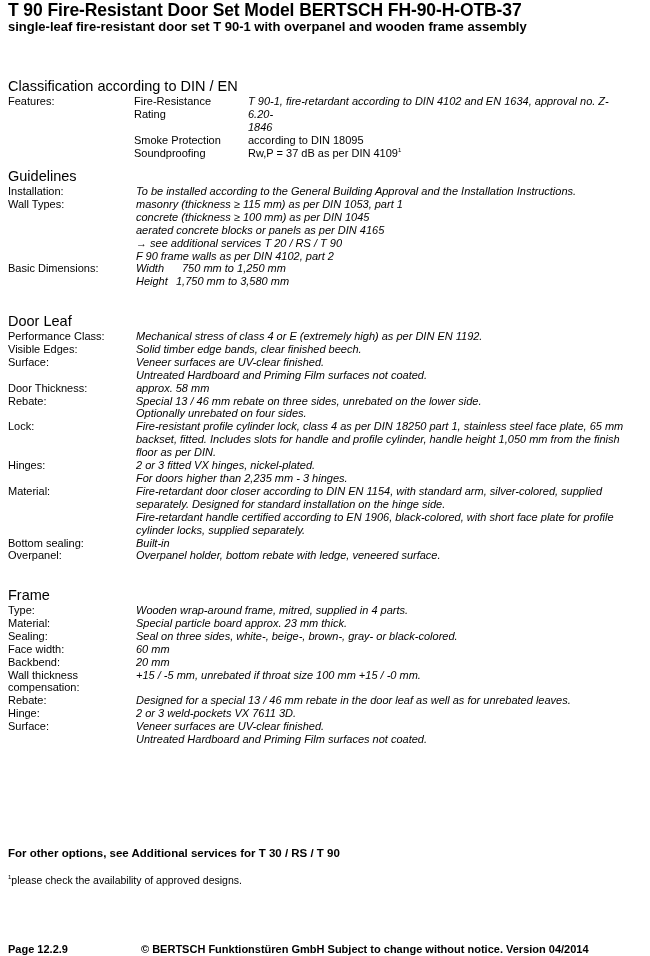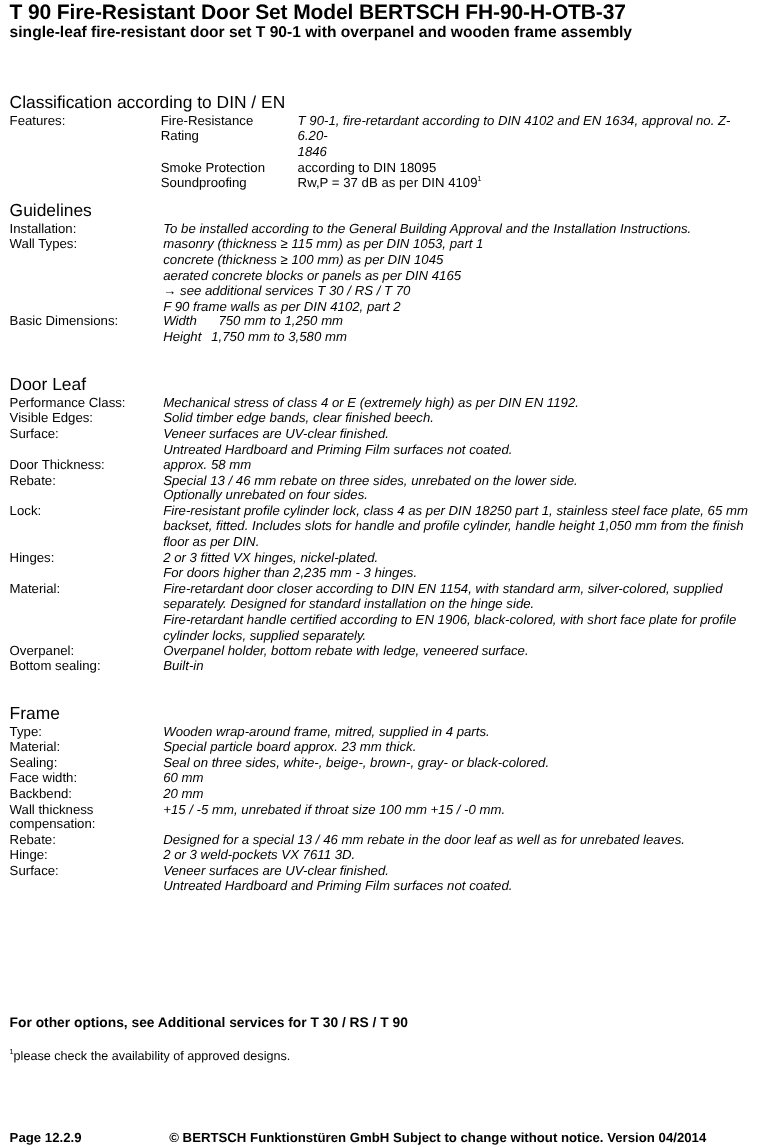--- a/index.html
+++ b/index.html
@@ -64,21 +64,21 @@
         <div class="val">
           <div>To be installed according to the General Building Approval and the Installation Instructions.</div>
         </div>
       </div>
       <div class="row">
         <div class="lbl">Wall Types:</div>
         <div class="val">
           <div>masonry (thickness ≥ 115 mm) as per DIN 1053, part 1</div>
           <div>concrete (thickness ≥ 100 mm) as per DIN 1045</div>
           <div>aerated concrete blocks or panels as per DIN 4165</div>
-          <div>→ see additional services T 30 / RS / T 70</div>
+          <div>→ see additional services T 20 / RS / T 90</div>
           <div>F 90 frame walls as per DIN 4102, part 2</div>
         </div>
       </div>
     </div>
   <div class="row">
     <div class="lbl">Basic Dimensions:</div>
     <div class="val">
       <div><span class="dim-key">Width</span><span style="padding-left:8px">750 mm to 1,250 mm</span></div>
       <div><span class="dim-key h">Height</span><span>1,750 mm to 3,580 mm</span></div>
     </div>
@@ -138,29 +138,29 @@
       <div class="row">
         <div class="lbl">Material:</div>
         <div class="val">
           <div>Fire-retardant door closer according to DIN EN 1154, with standard arm, silver-colored, supplied</div>
           <div>separately. Designed for standard installation on the hinge side.</div>
           <div>Fire-retardant handle certified according to EN 1906, black-colored, with short face plate for profile</div>
           <div>cylinder locks, supplied separately.</div>
         </div>
       </div>
       <div class="row">
+        <div class="lbl">Bottom sealing:</div>
+        <div class="val">
+          <div>Built-in</div>
+        </div>
+      </div>
+      <div class="row">
         <div class="lbl">Overpanel:</div>
         <div class="val">
           <div>Overpanel holder, bottom rebate with ledge, veneered surface.</div>
-        </div>
-      </div>
-      <div class="row">
-        <div class="lbl">Bottom sealing:</div>
-        <div class="val">
-          <div>Built-in</div>
         </div>
       </div>
     </div>
 </div>
 
 <div class="section" style="top:587px;">
   <h2>Frame</h2>
   <div id="frame-rows">
       <div class="row">
         <div class="lbl">Type:</div>

